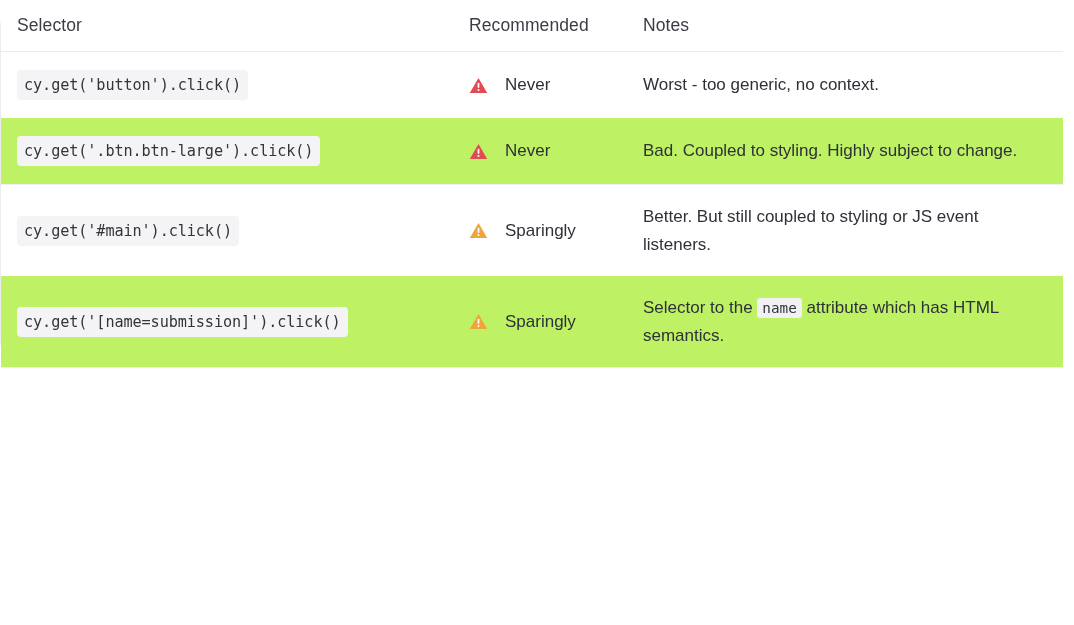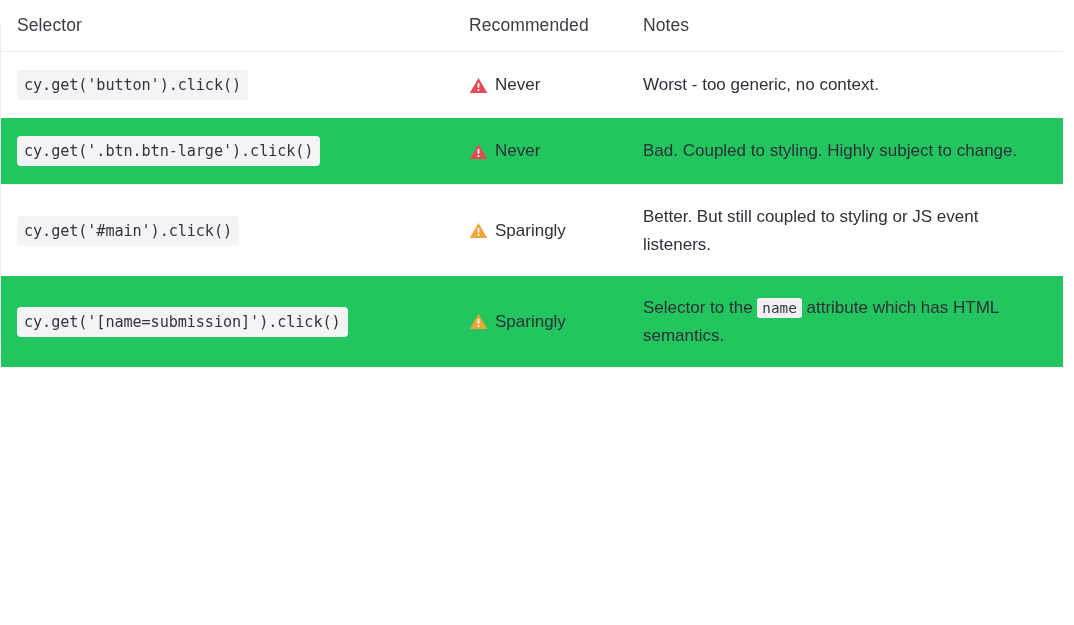--- a/index.html
+++ b/index.html
@@ -45,21 +45,21 @@
     border-bottom: 1px solid #ebecee;
     background: #ffffff;
     vertical-align: middle;
     letter-spacing: 0.1px;
   }
   thead th.th-recommended { padding-left: 12px; }
   thead th.th-notes { padding-left: 10px; }
 
   
   tbody tr { background: #ffffff; padding-left: 21px; }
-  tbody tr.striped { background: #22c55e; }
+  tbody tr.striped { background: #bef264; }
   tbody tr.striped td { border-bottom: 1px solid #f0f0f2; }
 
   tbody td {
     vertical-align: middle;
     padding: 18px 8px 18px 16px;
     font-size: 17px;
     line-height: 1.62;
     color: #2e3138;
   }
   tbody td.td-recommended { padding-left: 12px; padding-right: 4px; }
@@ -87,21 +87,21 @@
     background: #f1f1f3;
     border-radius: 3px;
     padding: 2px 5px;
     white-space: nowrap;
   }
 
   
   .rec {
     display: flex;
     align-items: center;
-    gap: 7px;
+    gap: 17px;
     white-space: nowrap;
   }
   .rec-label {
     font-size: 17px;
     color: #2e3138;
   }
 
   .rec-icon {
     flex: 0 0 auto;
     width: 19px;

